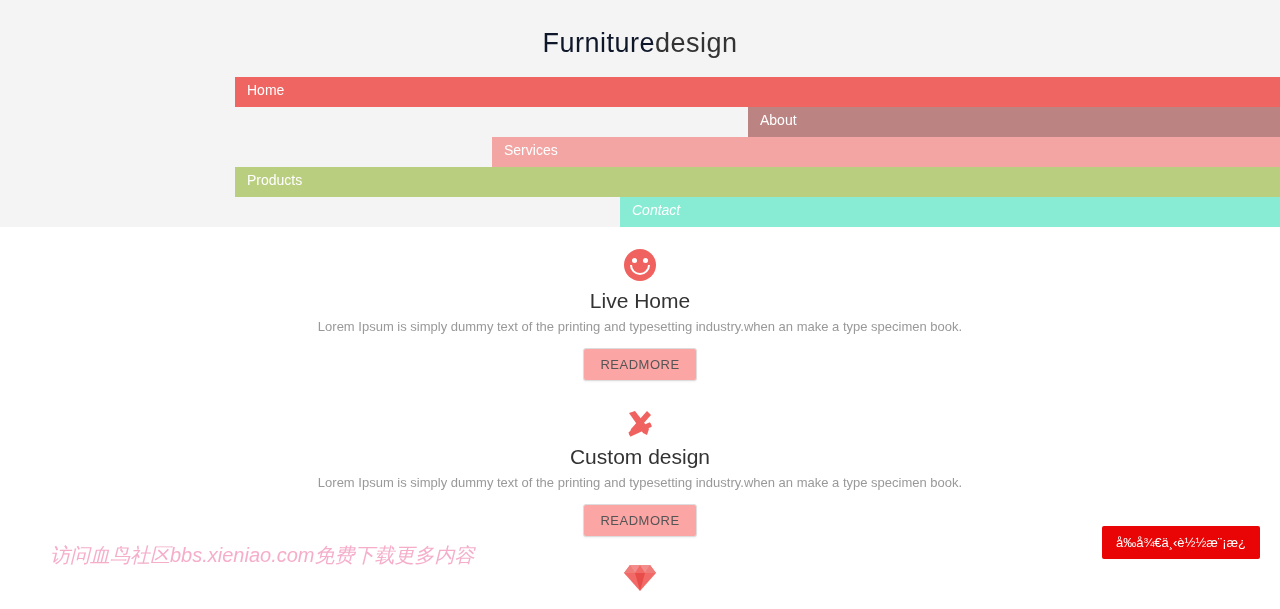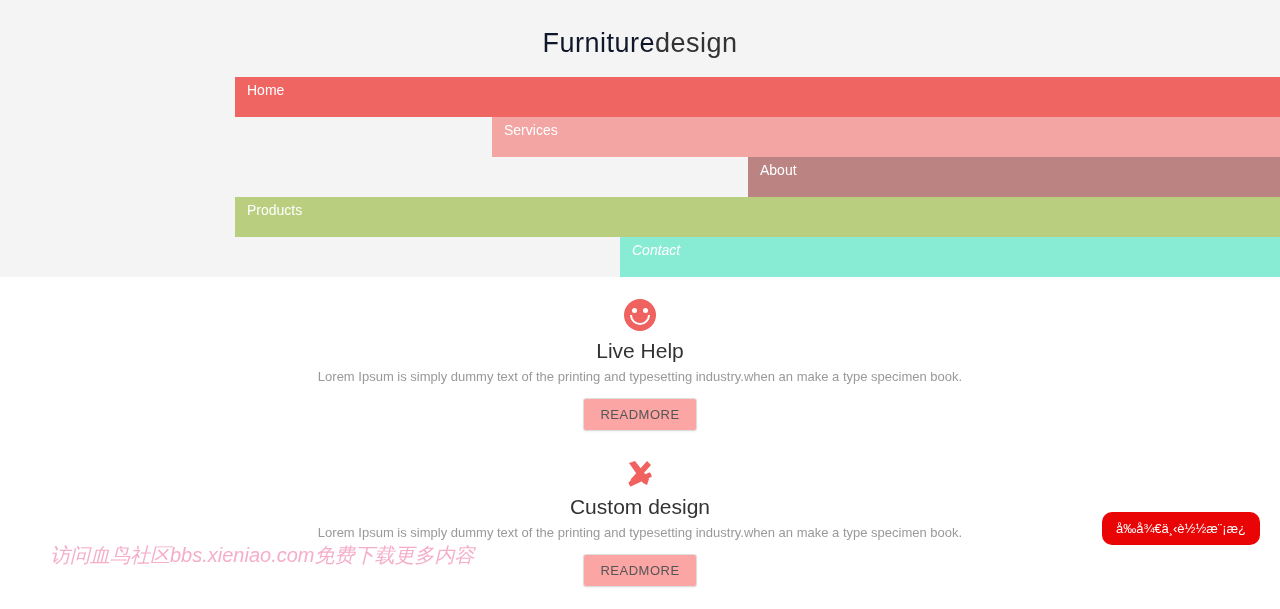--- a/index.html
+++ b/index.html
@@ -33,21 +33,21 @@
     }
     .nav-container {
       margin-left: 235px;
     }
     .nav-item {
       display: block;
       color: #fff;
       padding: 5px 12px;
       font-size: 14px;
       cursor: pointer;
-      height: 40px;
+      height: 30px;
       line-height: 17px;
     }
     .nav-home {
       background: #ee6562;
       margin-left: 0;
     }
     .nav-about {
       background: #bc8383;
       margin-left: 513px;
     }
@@ -105,26 +105,26 @@
       left: 50px;
       color: #f4a5c5;
       font-size: 20px;
       font-style: italic;
       font-weight: 500;
       pointer-events: none;
       opacity: 0.9;
     }
     .red-button {
       position: fixed;
-      bottom: 64px;
+      bottom: 50px;
       right: 20px;
       background: #e90505;
       color: #fff;
       padding: 9px 14px;
-      border-radius: 10px;
+      border-radius: 2px;
       font-size: 13px;
       cursor: pointer;
     }
     .smiley-icon {
       width: 32px;
       height: 32px;
       background: #f0625f;
       border-radius: 50%;
       position: relative;
     }
@@ -155,34 +155,34 @@
 <body>
 
 <div class="header">
   <div class="logo-container">
     <span class="logo">
       <span class="logo-first">Furniture</span><span class="logo-second">design</span>
     </span>
   </div>
   <div class="nav-container">
     <a class="nav-item nav-home">Home</a>
+    <a class="nav-item nav-about">About</a>
     <a class="nav-item nav-services">Services</a>
-    <a class="nav-item nav-about">About</a>
     <a class="nav-item nav-products">Products</a>
     <a class="nav-item nav-contact">Contact</a>
   </div>
 </div>
 
 <div class="feature-section">
 
   <div class="feature-item">
     <div class="feature-icon">
       <div class="smiley-icon"></div>
     </div>
-    <h3 class="feature-title">Live Help</h3>
+    <h3 class="feature-title">Live Home</h3>
     <p class="feature-desc">Lorem Ipsum is simply dummy text of the printing and typesetting industry.when an make a type specimen book.</p>
     <a class="readmore-btn">READMORE</a>
   </div>
 
   <div class="feature-item">
     <div class="feature-icon">
       <svg width="30" height="28" viewBox="0 0 30 28">
         <g fill="#f0625f">
           <rect x="3" y="18" width="24" height="5" rx="1" transform="rotate(-25 15 20)"></rect>
           <polygon points="4,4 10,2 24,20 22,26 18,24"></polygon>

